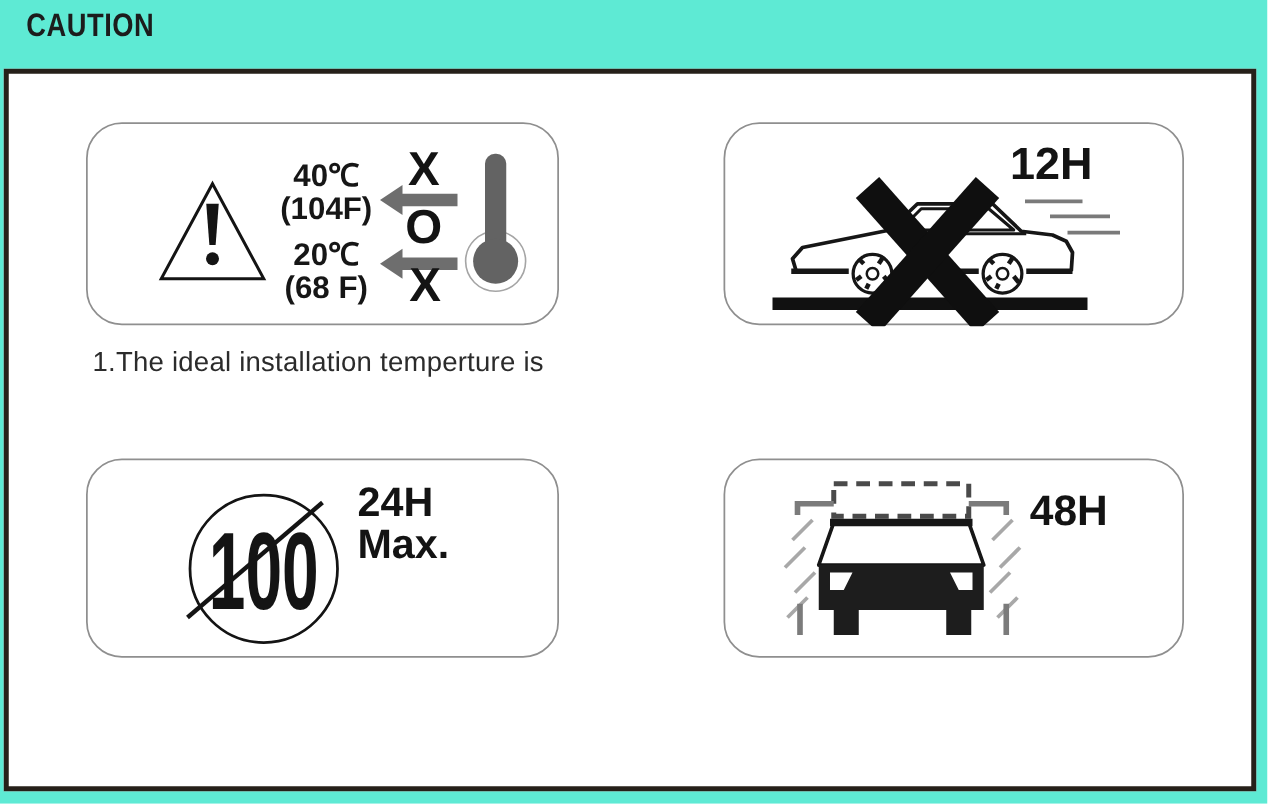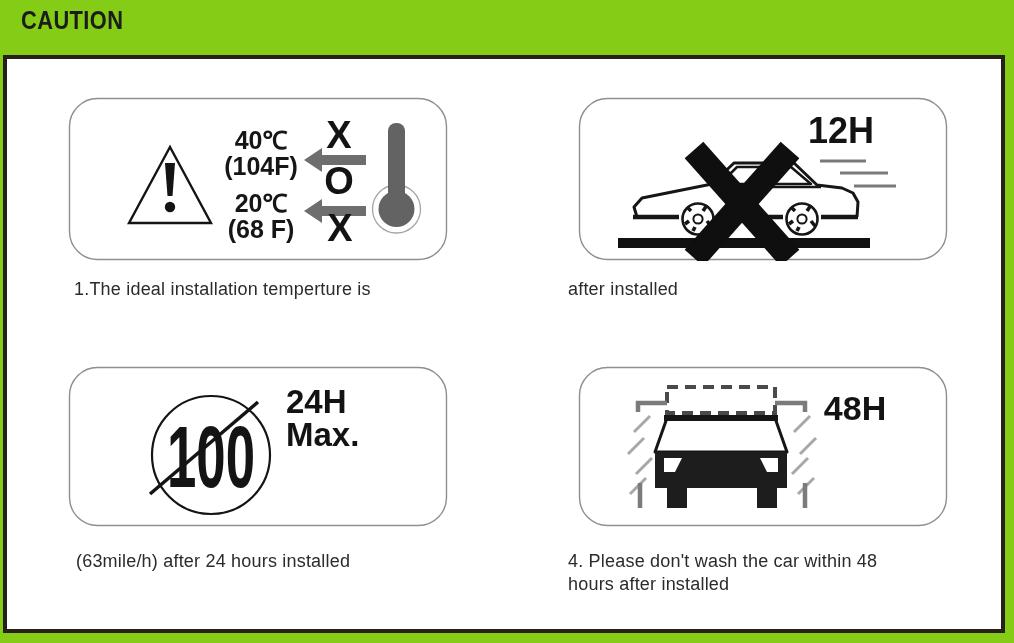--- a/index.html
+++ b/index.html
@@ -1,33 +1,33 @@
 <!DOCTYPE html>
 <html><head>
 <meta charset="utf-8">
 <style>
   html,body{margin:0;padding:0;background:#ffffff;}
   .stage{
-    position:relative;width:1014px;height:643px;background:#84cc16;
+    position:relative;width:1014px;height:643px;background:#5eead4;
     font-family:"Liberation Sans", sans-serif;overflow:hidden;
   }
   .title{
     position:absolute;left:21px;top:5px;
     font-size:26px;font-weight:700;color:#1c1c1c;
     transform:scaleX(0.84);transform-origin:left center;
     letter-spacing:0.5px;white-space:nowrap;
   }
   .frame{
     position:absolute;left:3px;top:55px;width:1002px;height:578px;
     border:4px solid #262019;background:#ffffff;box-sizing:border-box;
   }
   .panel-svg{position:absolute;display:block;}
   svg text{font-family:"Liberation Sans", sans-serif;}
   .cap{
-    position:absolute;font-size:18px;line-height:23px;color:#2b2b2b;
+    position:absolute;font-size:22px;line-height:23px;color:#2b2b2b;
     letter-spacing:0.2px;white-space:nowrap;
   }
 </style>
 </head>
 <body>
 
 <div class="stage">
 
   <div class="title">CAUTION</div>
 
@@ -152,23 +152,17 @@
         <polygon points="182,92 200,92 200,106 189,106" fill="#ffffff"></polygon>
       </g>
     </g>
     <text x="277" y="54" font-size="34" font-weight="700" fill="#131313" text-anchor="middle">48H</text>
   </svg>
 
   <div class="cap" style="left:74px;top:278px;">
     <div>1.The ideal installation temperture is</div>
   </div>
   <div class="cap" style="left:568px;top:278px;">
-    <div>after installed</div>
   </div>
   <div class="cap" style="left:76px;top:550px;">
-    <div>(63mile/h) after 24 hours installed</div>
-  </div>
-  <div class="cap" style="left:568px;top:550px;">
-    <div>4. Please don't wash the car within 48</div>
-    <div>hours after installed</div>
   </div>
 
 </div>
 
 </body></html>

